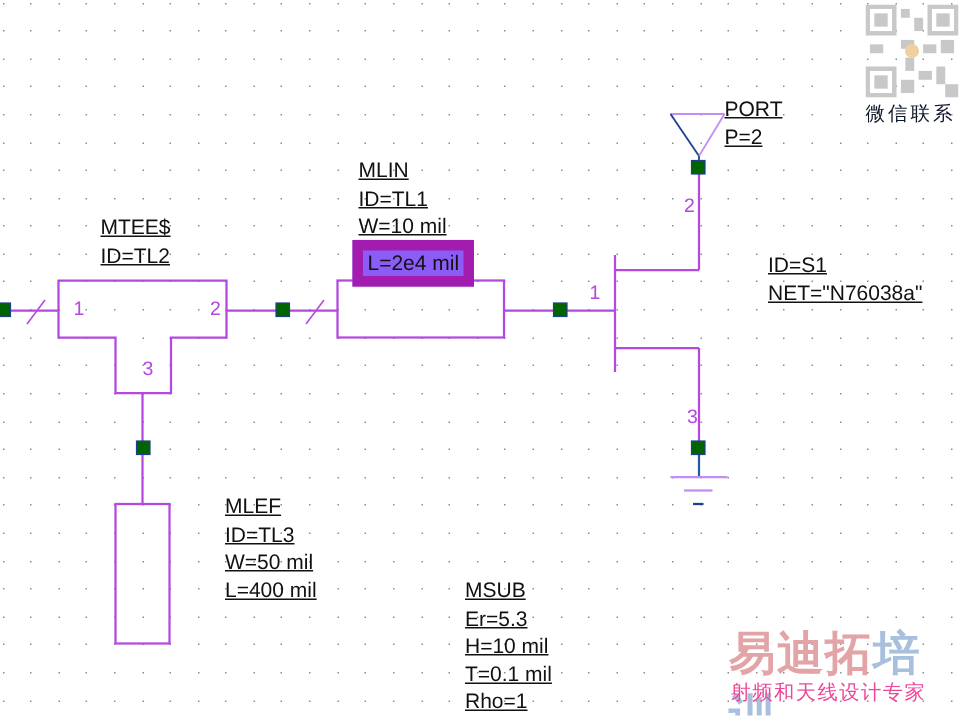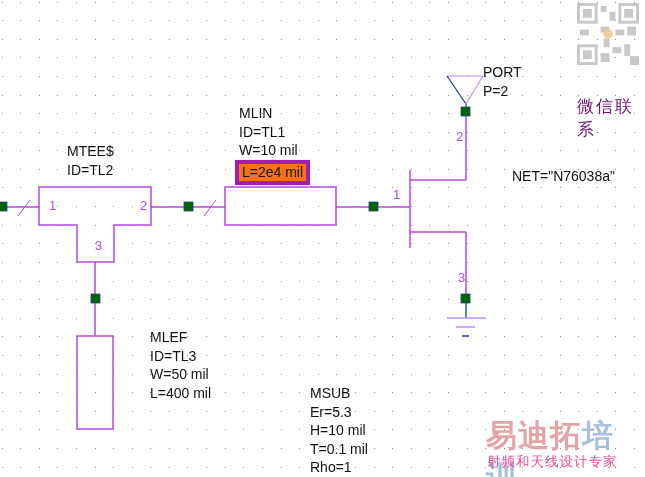--- a/index.html
+++ b/index.html
@@ -1,27 +1,27 @@
 <!DOCTYPE html>
 <html><head>
 <meta charset="utf-8">
 <style>
   html, body { margin: 0; padding: 0; background: #ffffff; }
   body { width: 645px; height: 477px; position: relative; overflow: hidden;
          font-family: "Liberation Sans", sans-serif; }
   #canvas { position: absolute; left: 0; top: 0; width: 645px; height: 477px; }
   .lbl { position: absolute; font-size: 14px; line-height: 18.6px; color: #111; white-space: nowrap; }
-  .lbl div { height: 18.6px; }
+  .lbl div { height: 18.6px; text-decoration: underline; }
   .pin { position: absolute; font-size: 13px; color: #b548e0; }
-  .sel { border: 4px solid #a21caf; box-shadow: 0 0 1px #e9c3a0; padding: 0 3px; margin-left: -4px; background: #f97316; display: inline-block; line-height: 17px; }
+  .sel { border: 7px solid #a21caf; box-shadow: 0 0 1px #e9c3a0; padding: 0 3px; margin-left: -4px; background: #8b5cf6; display: inline-block; line-height: 17px; }
   .wm-red { position: absolute; font-size: 31px; font-weight: bold; color: #e3a4a7; letter-spacing: 1px; font-family: "DejaVu Sans", sans-serif; }
   .wm-blue { color: #a8c0de; }
   .wm-sub { position: absolute; font-size: 13.5px; color: #ec4899; letter-spacing: 1px; font-family: "DejaVu Sans", sans-serif; }
   .wm-qr { position: absolute; left: 577px; top: 3px; width: 62px; height: 62px; }
-  .wm-qrtxt { position: absolute; left: 577px; top: 67px; font-size: 17px; color: #701a75; letter-spacing: 2px; font-family: "DejaVu Sans", sans-serif; margin-top: 28px; }
+  .wm-qrtxt { position: absolute; left: 577px; top: 67px; font-size: 13px; color: #0f172a; letter-spacing: 2px; font-family: "DejaVu Sans", sans-serif; }
 </style>
 </head>
 <body>
 
 <svg id="canvas" xmlns="http://www.w3.org/2000/svg" width="645" height="477" viewBox="0 0 645 477">
   <g id="grid">
       <rect x="2" y="2" width="1" height="1" fill="#8c8c8c"></rect>
       <rect x="20" y="2" width="1" height="1" fill="#8c8c8c"></rect>
       <rect x="39" y="2" width="1" height="1" fill="#8c8c8c"></rect>
       <rect x="57" y="2" width="1" height="1" fill="#8c8c8c"></rect>
@@ -998,20 +998,21 @@
   <div>W=10 mil</div>
   <div><span class="sel">L=2e4 mil</span></div>
 </div>
 
 <div class="lbl" style="left:483px;top:63px;">
   <div>PORT</div>
   <div>P=2</div>
 </div>
 
 <div class="lbl" style="left:512px;top:167px;">
+  <div>ID=S1</div>
   <div>NET="N76038a"</div>
 </div>
 
 <div class="lbl" style="left:118px;top:328px;margin-left:32px;">
   <div>MLEF</div>
   <div>ID=TL3</div>
   <div>W=50 mil</div>
   <div>L=400 mil</div>
 </div>
 

